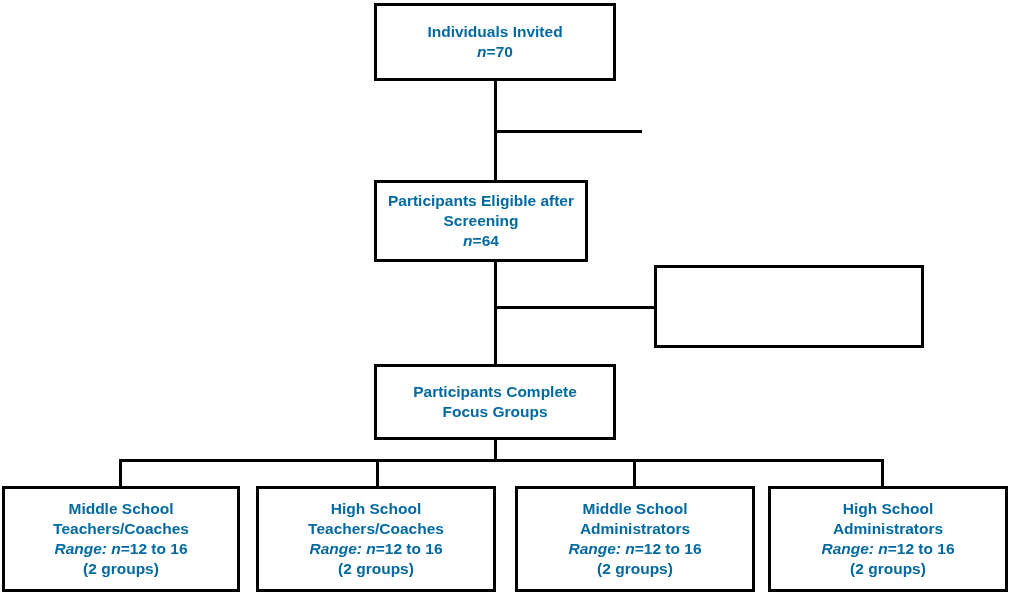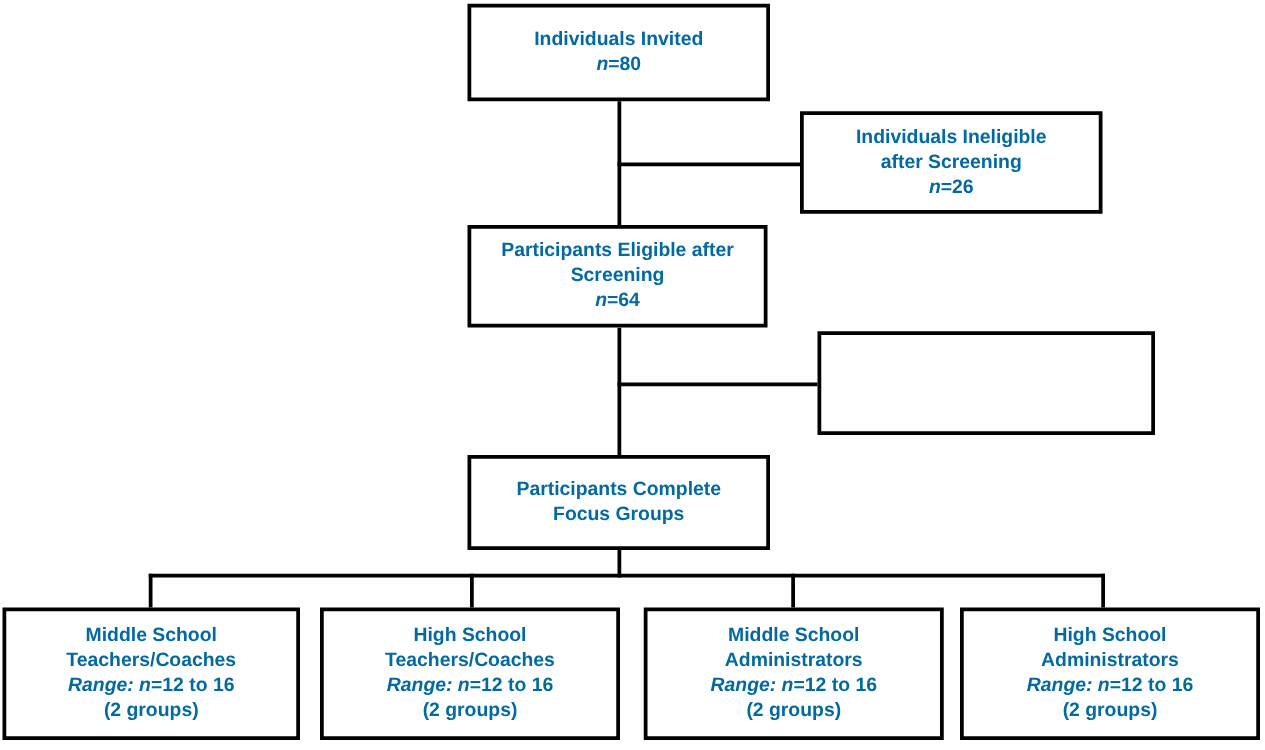--- a/index.html
+++ b/index.html
@@ -66,30 +66,25 @@
 
   <div class="conn h" style="left:119px; top:459px; width:765px;"></div>
 
   <div class="conn v" style="left:119px; top:459px; height:28px;"></div>
   <div class="conn v" style="left:376px; top:459px; height:28px;"></div>
   <div class="conn v" style="left:633px; top:459px; height:28px;"></div>
   <div class="conn v" style="left:881px; top:459px; height:28px;"></div>
 
   <div class="box" style="left:374px; top:3px; width:242px; height:78px;">
     <span class="ln">Individuals Invited</span>
-    <span class="ln"><span class="ital">n</span><span>=80</span></span>
+    <span class="ln"><span class="ital">n</span><span>=70</span></span>
   </div>
 
-  <div class="box" style="left:640px; top:89px; width:242px; height:82px;">
-    <span class="ln">Individuals Ineligible</span>
-    <span class="ln">after Screening</span>
-    <span class="ln"><span class="ital">n</span><span>=26</span></span>
-  </div>
 
-  <div class="box" style="left:374px; top:180px; width:240px; height:82px;">
+  <div class="box" style="left:374px; top:180px; width:214px; height:82px;">
     <span class="ln">Participants Eligible after</span>
     <span class="ln">Screening</span>
     <span class="ln"><span class="ital">n</span><span>=64</span></span>
   </div>
 
   <div class="box" style="left:654px; top:265px; width:270px; height:83px;">
   </div>
 
   <div class="box" style="left:374px; top:364px; width:242px; height:76px;align-items:center;">
     <span class="ln">Participants Complete</span>

